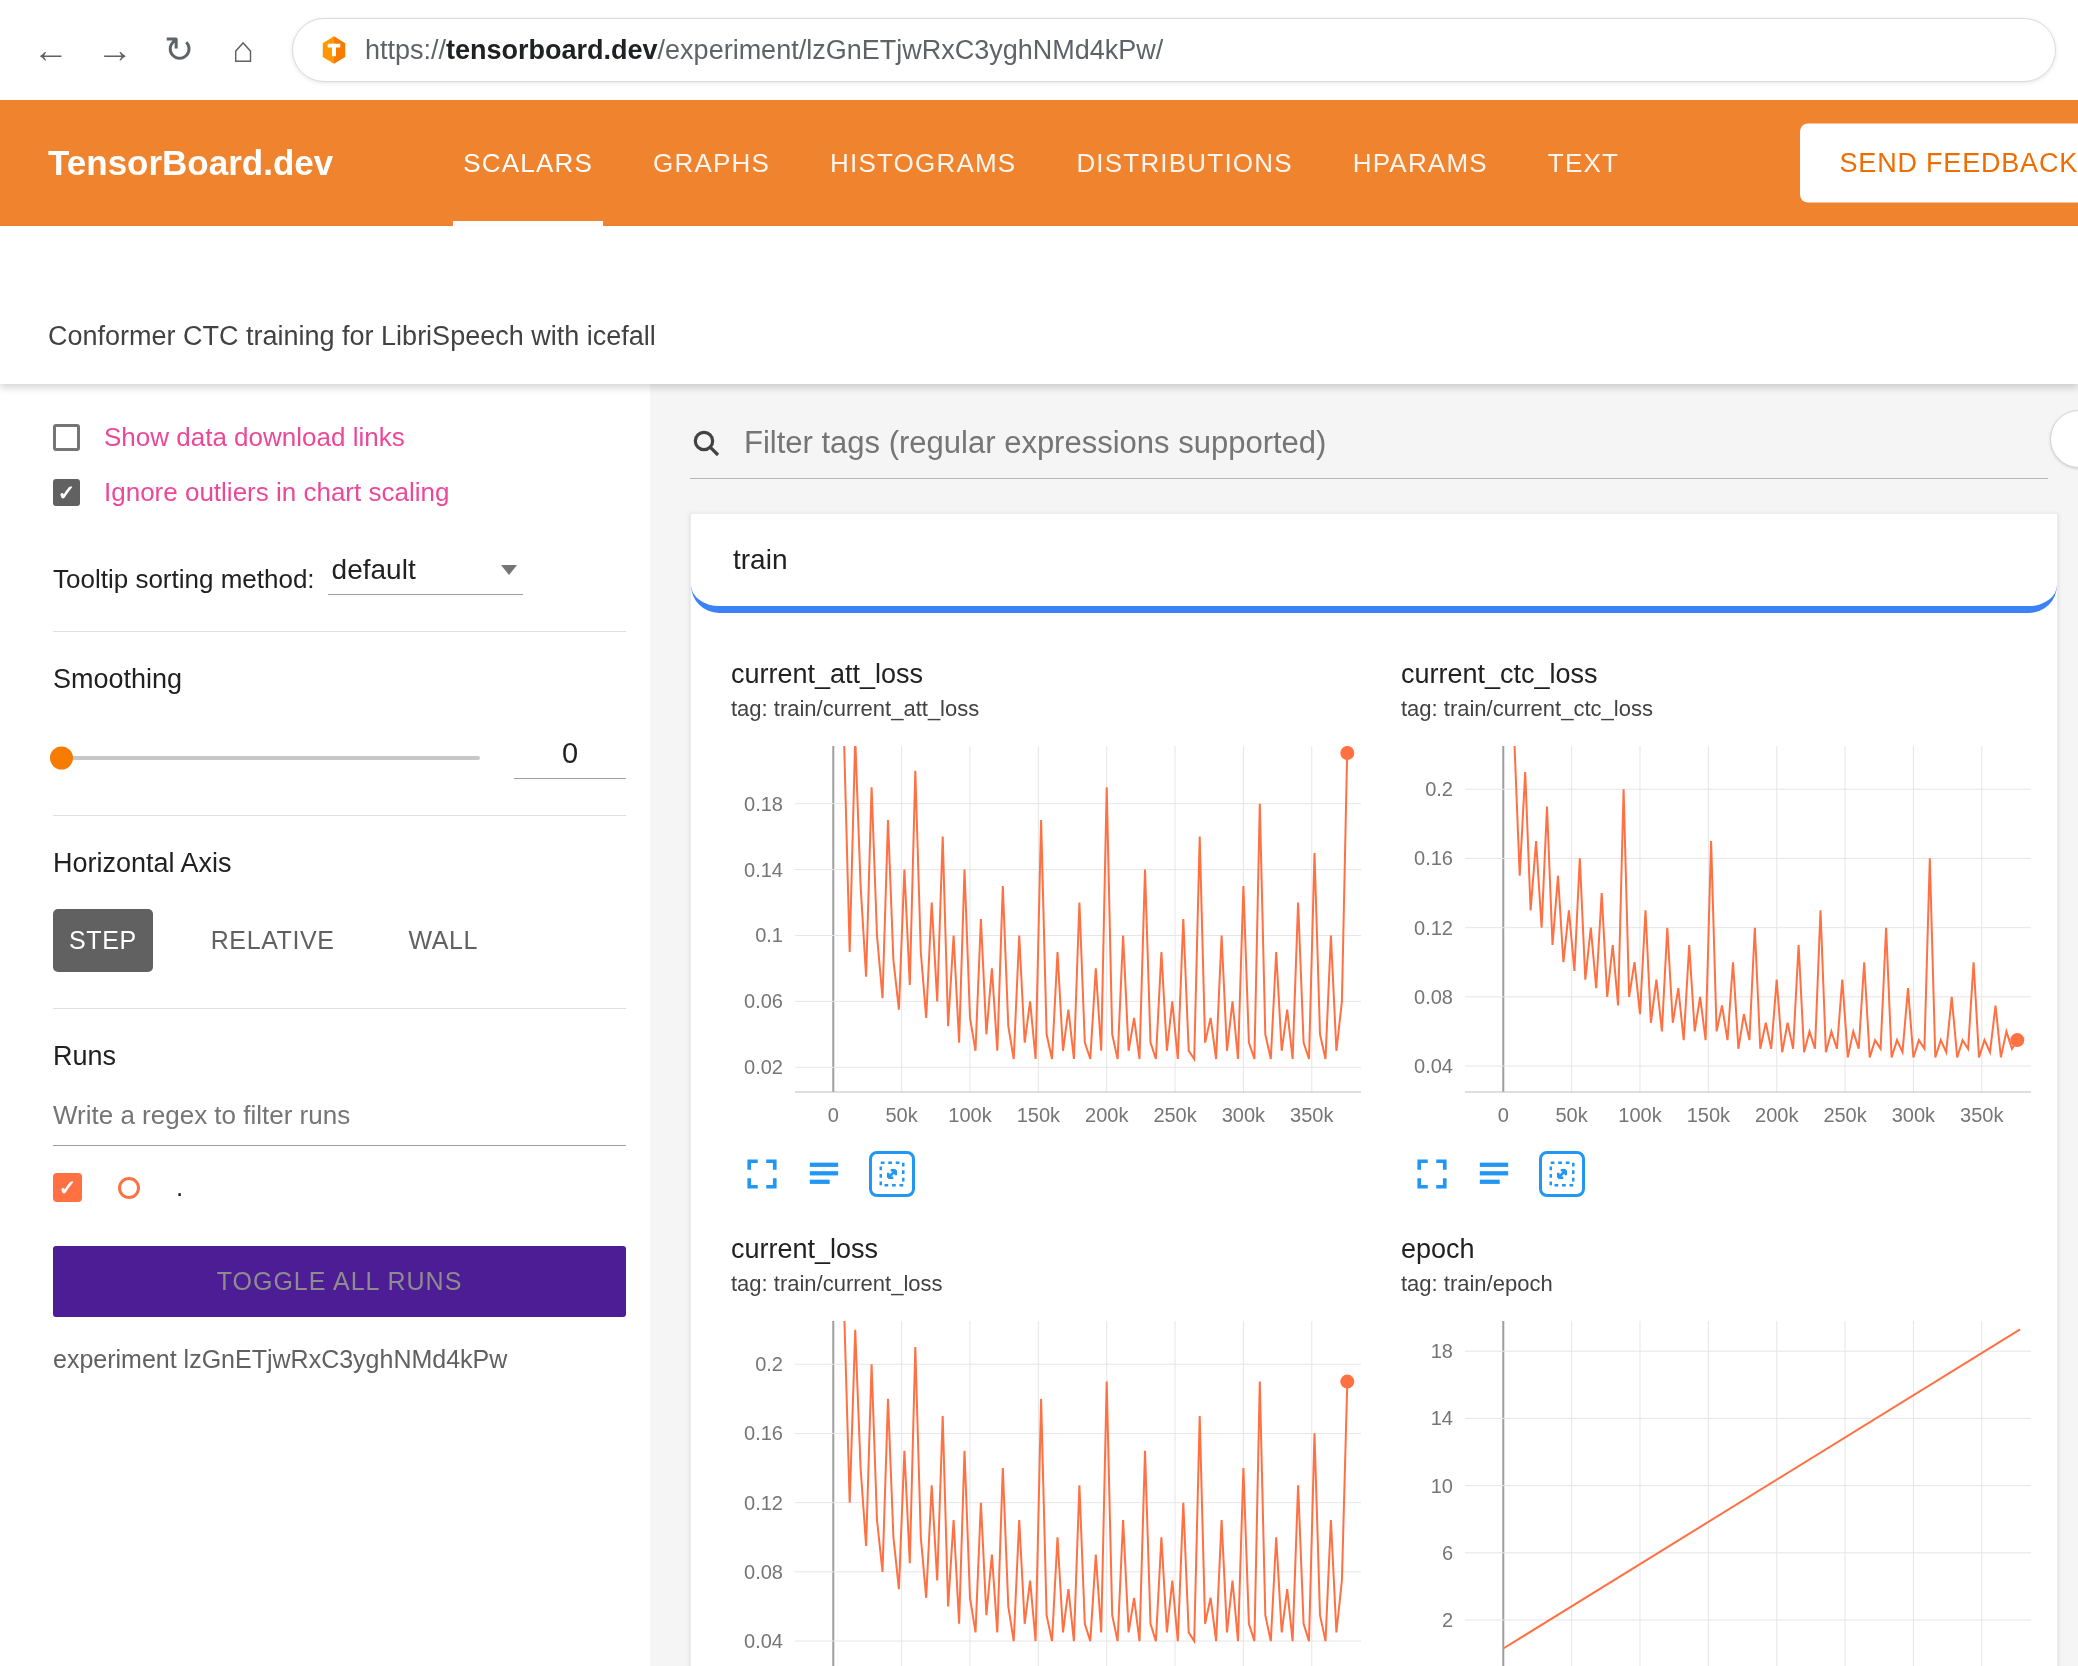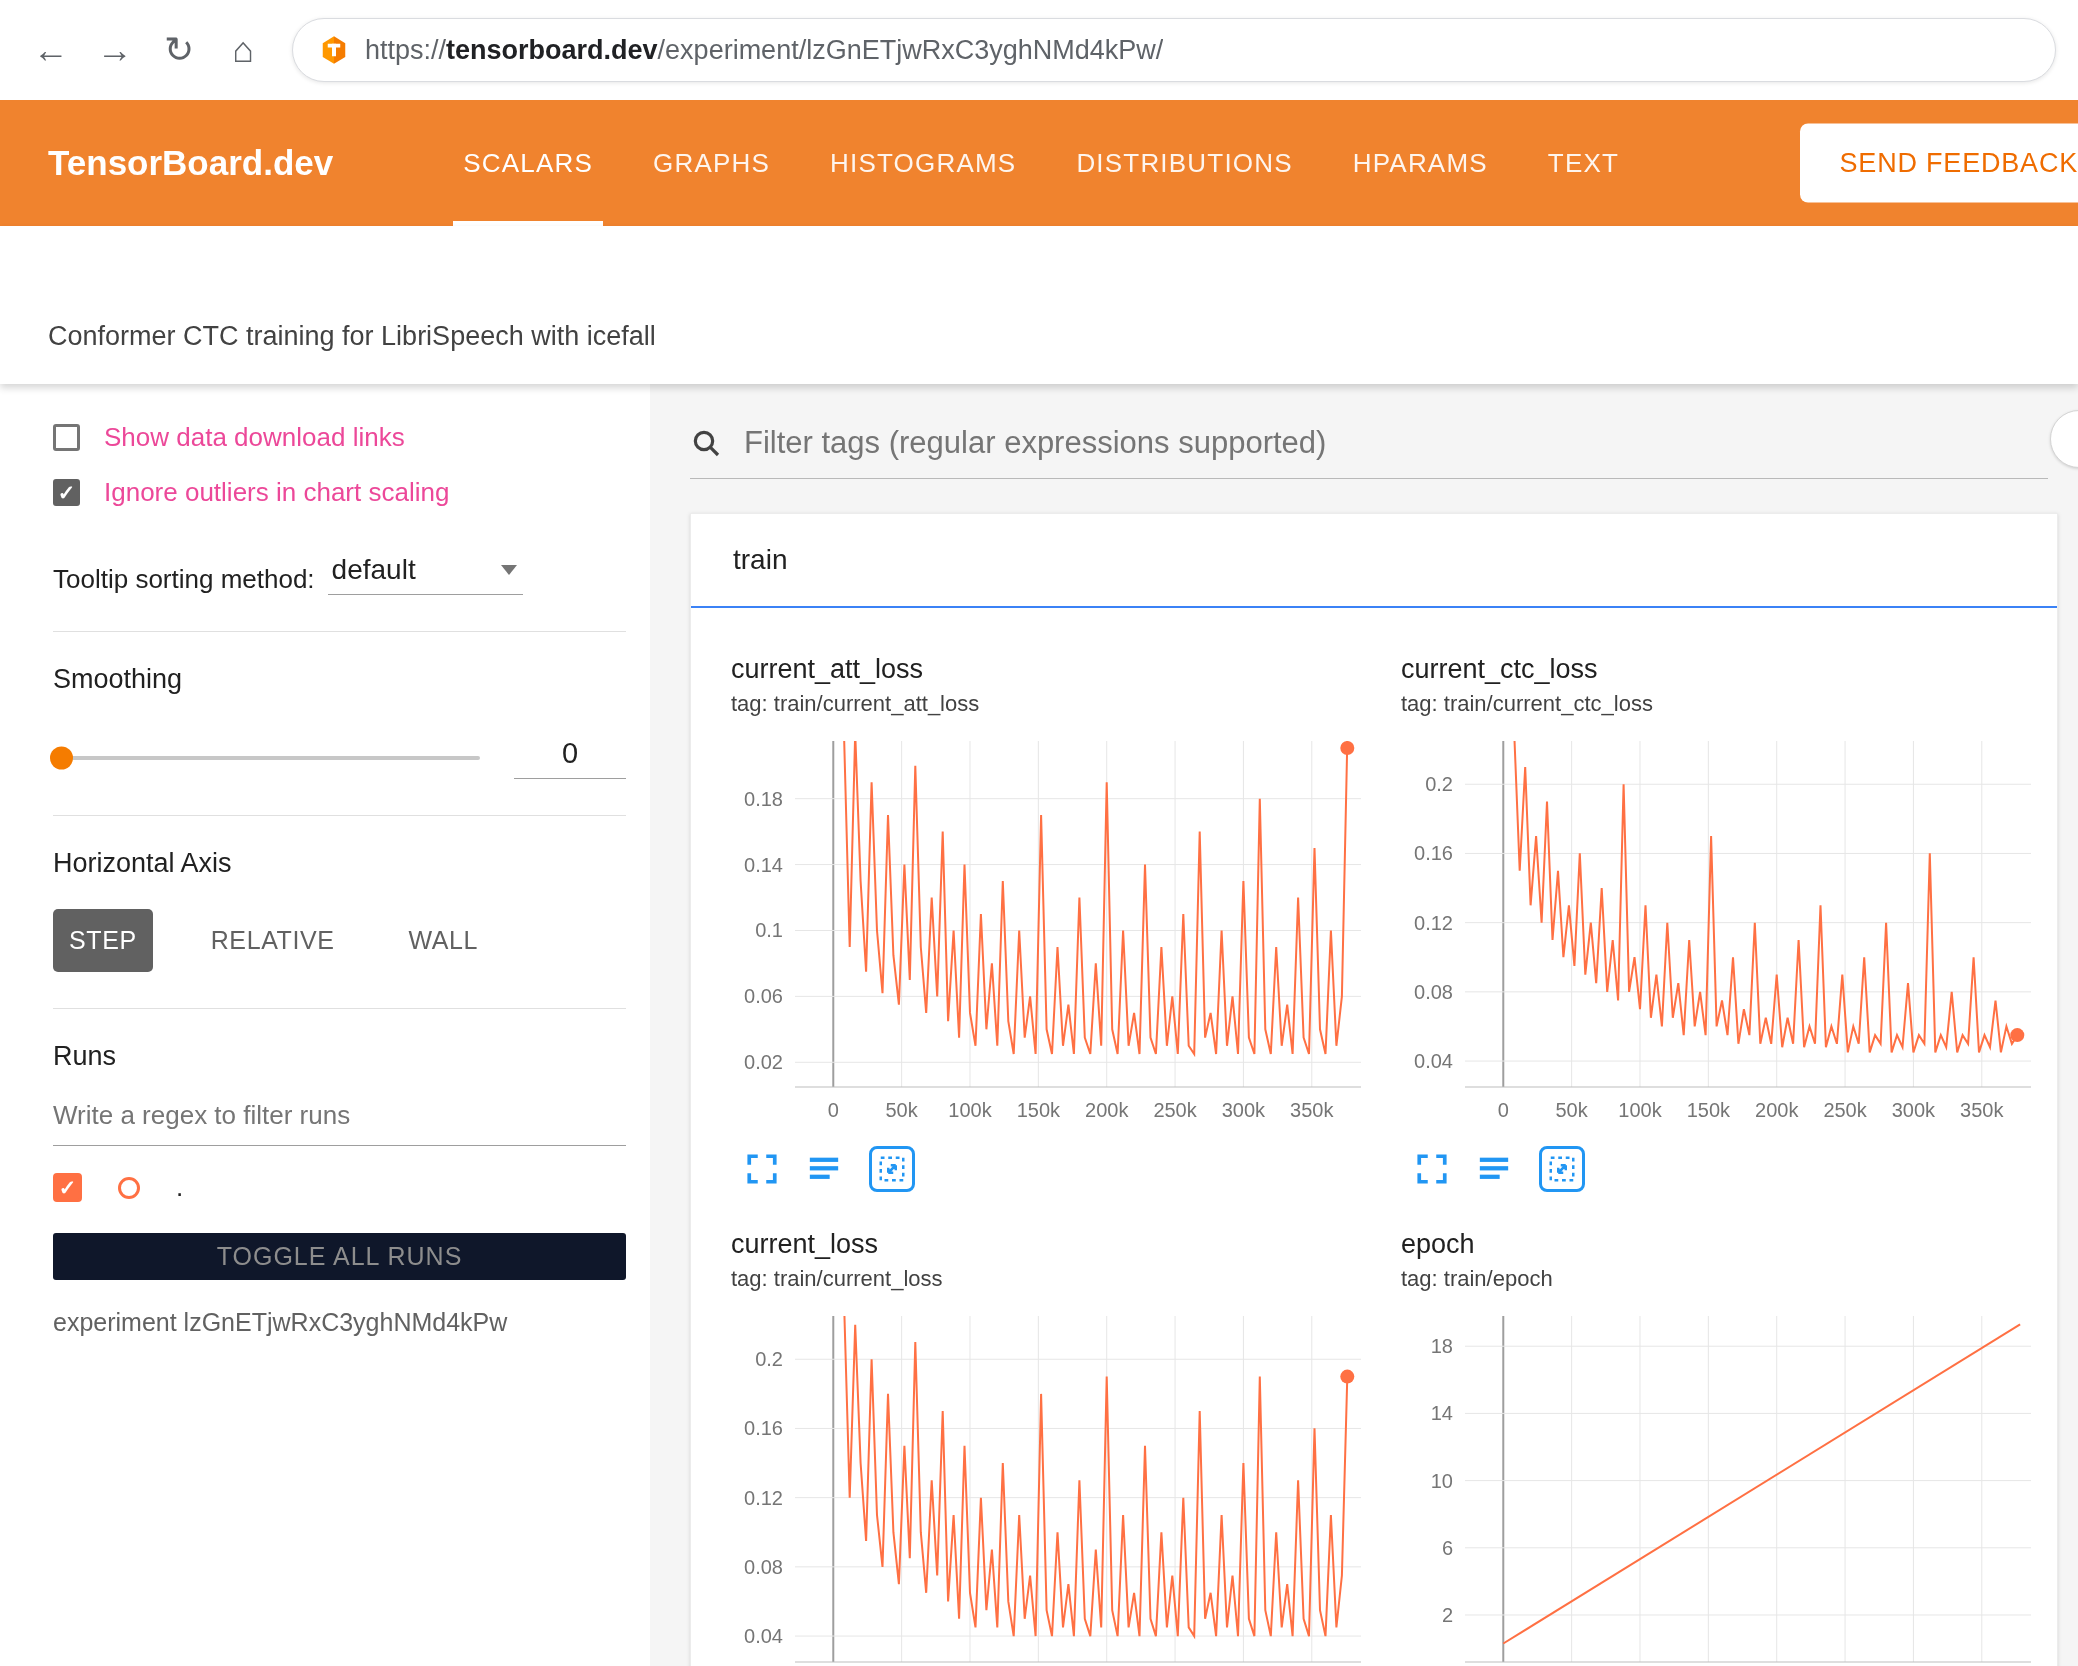--- a/index.html
+++ b/index.html
@@ -78,37 +78,37 @@
   .runs-input { width:100%; border:none; border-bottom:1px solid #9e9e9e; background:transparent;
                 font-family:inherit; font-size:26px; color:#212121; padding:14px 0 14px 0; outline:none; }
   .runs-input::placeholder { color:#757575; }
   .run-row { display:flex; align-items:center; gap:36px; margin-top:26px; }
   .run-checkbox { width:29px; height:29px; border-radius:4px; border:3px solid #ff7043; background:#fff;
                   display:flex; align-items:center; justify-content:center; cursor:pointer; }
   .run-checkbox.checked { background:#ff7043; border-color:#ff7043; }
   .run-checkbox.checked::after { content:"✓"; color:#fff; font-size:21px; font-weight:bold; }
   .run-circle { width:22px; height:22px; border:3px solid #ff7043; border-radius:50%; }
   .run-name { font-size:26px; color:#212121; }
-  .toggle-btn { margin-top:30px; width:100%; background:#0f172a; border:none; border-radius:3px;
+  .toggle-btn { margin-top:43px; width:100%; background:#4c1d95; border:none; border-radius:3px;
                 color:#8d8d8d; font-family:inherit; font-size:25px; letter-spacing:1px;
-                padding:9px 0; cursor:pointer; }
+                padding:21px 0; cursor:pointer; }
   .exp-caption { margin-top:28px; font-size:25px; color:#616161; }
 
   
   .filter-row { display:flex; align-items:center; gap:20px; border-bottom:1px solid #b9b9b9;
                 padding-bottom:16px; margin-right:10px; }
   .filter-input { flex:1; border:none; background:transparent; outline:none;
                   font-family:inherit; font-size:31px; color:#212121; }
   .filter-input::placeholder { color:#757575; }
   .edge-circle { position:absolute; right:-30px; top:26px; width:58px; height:58px; border-radius:50%;
                  background:#fff; border:1px solid #d5d5d5; box-shadow:0 1px 3px rgba(0,0,0,.15); }
 
   .card { margin-top:34px; background:#fff; border:1px solid #ececec;
           box-shadow:0 1px 4px rgba(0,0,0,.13); }
-  .card-header { font-size:28px; color:#212121; padding:30px 42px; border-bottom:2px solid #3b82f6; }
+  .card-header { font-size:28px; color:#212121; padding:30px 42px; border-bottom:7px solid #3b82f6;border-radius:28px; }
   .charts-grid { display:grid; grid-template-columns:1fr 1fr; column-gap:30px; row-gap:6px;
                  padding:20px 16px 30px 40px; }
   .chart-title { font-size:27px; color:#212121; margin-top:26px; }
   .chart-subtitle { font-size:22px; color:#424242; margin-top:6px; }
   .plot { width:640px; height:400px; margin-top:16px; display:block; }
   .plot text { fill:#757575; font-size:20px; font-family:"Liberation Sans", sans-serif; }
   .chart-toolbar { display:flex; align-items:center; gap:28px; margin:8px 0 0 14px; height:56px; }
   .tool-btn { background:none; border:none; padding:0; cursor:pointer; display:flex; align-items:center; }
   .fit-btn { border:3px solid #2196f3; border-radius:8px; padding:5px; }
 </style>

